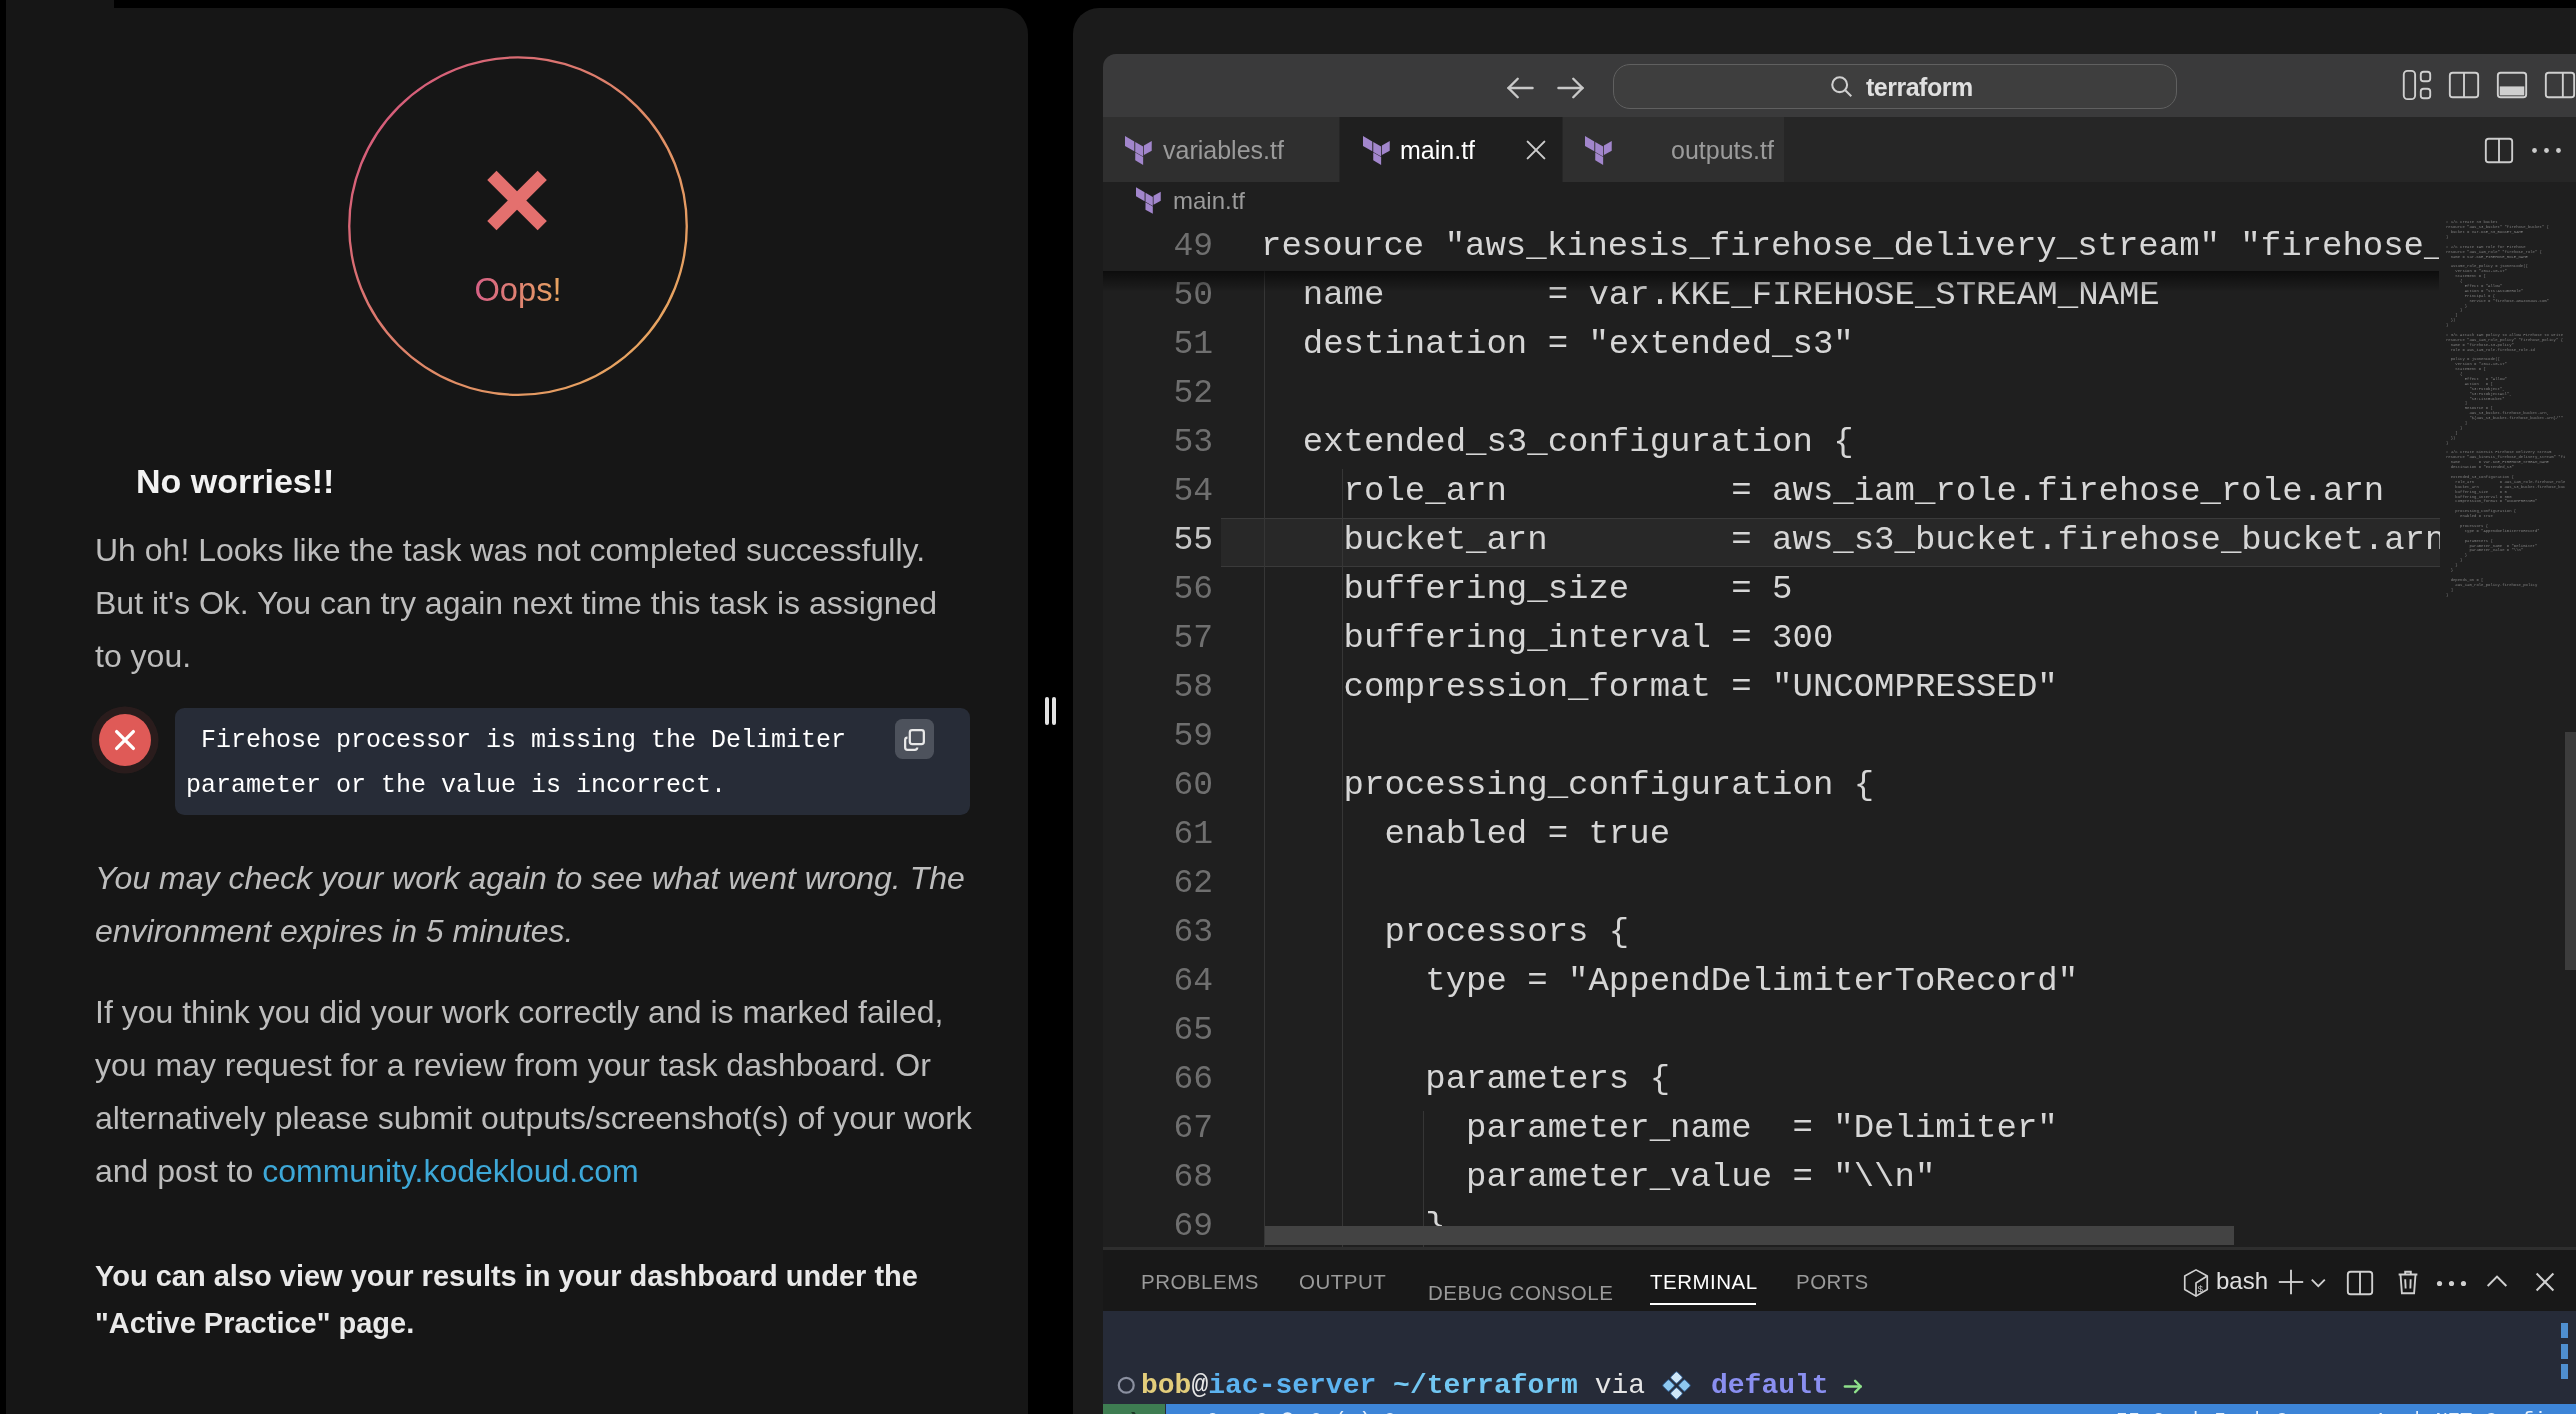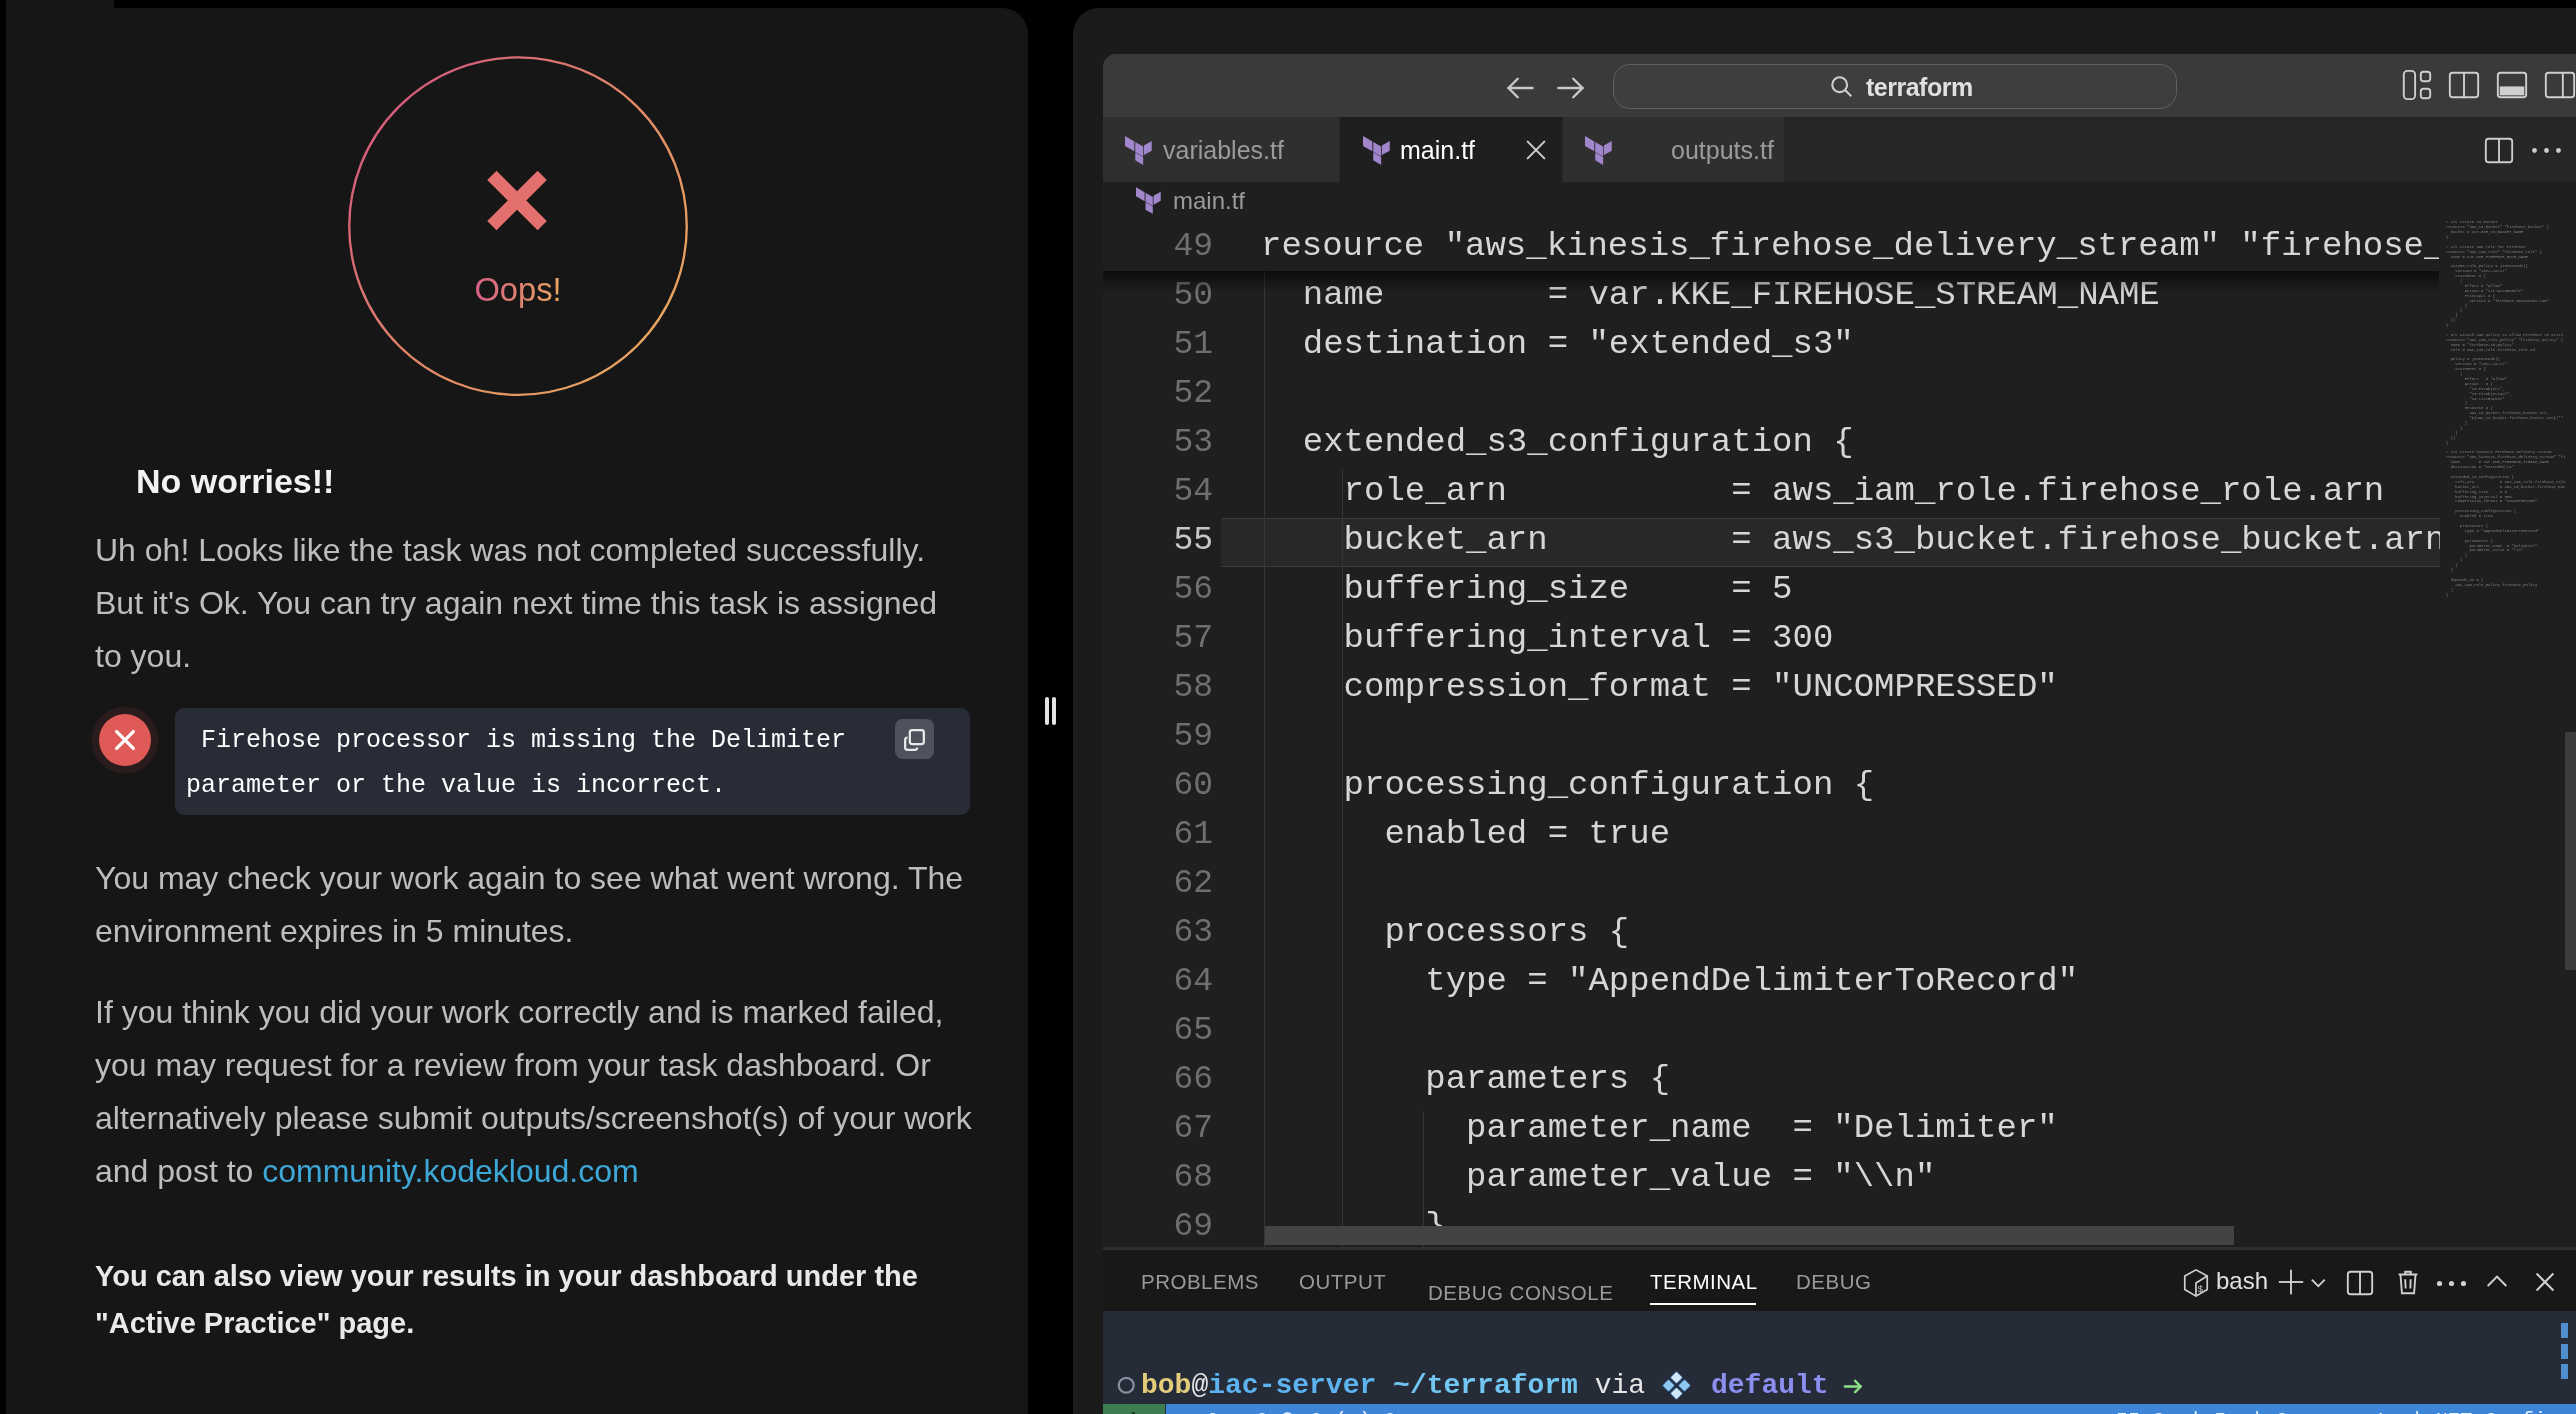--- a/index.html
+++ b/index.html
@@ -53,21 +53,21 @@
 <pre class="abs mono" style="left:186px; top:718px; font-size:25px; line-height:45px; color:#fff;"> Firehose processor is missing the Delimiter
 parameter or the value is incorrect.</pre>
 <div class="abs" style="left:895px; top:719px; width:39px; height:40px; background:#4d525c; border-radius:7.5px;"></div>
 <svg class="abs" style="left:893px; top:718px;" width="43" height="43" viewBox="0 0 46 46">
   <g fill="none" stroke="#e9e9e9" stroke-width="2.4">
     <rect x="18" y="13" width="15" height="15" rx="2.5"></rect>
     <path d="M 26 31.5 a 2.5 2.5 0 0 1 -2.5 2.5 h -8 a 2.5 2.5 0 0 1 -2.5 -2.5 v -8 a 2.5 2.5 0 0 1 2.5 -2.5"></path>
   </g>
 </svg>
 
-<div class="abs" style="left:95px; top:852px; font-size:32px; line-height:53px; color:#bdbdbd;">
+<div class="abs" style="left:95px; top:852px; font-size:32px; line-height:53px; color:#bdbdbd;font-style:italic;">
 You may check your work again to see what went wrong. The<br>
 environment expires in 5 minutes.
 </div>
 
 <div class="abs" style="left:95px; top:986px; font-size:32px; line-height:53px; color:#bdbdbd;">
 If you think you did your work correctly and is marked failed,<br>
 you may request for a review from your task dashboard. Or<br>
 alternatively please submit outputs/screenshot(s) of your work<br>
 and post to <span style="color:#3da8d8;">community.kodekloud.com</span>
 </div>
@@ -337,21 +337,21 @@
 <div class="abs" style="left:2565px; top:222px; width:11.2px; height:1025px; background:#1f1f1f;"></div>
 <div class="abs" style="left:2565px; top:732px; width:11.2px; height:238px; background:#3c3c3c;"></div>
 
 <div class="abs" style="left:1103px; top:1247px; width:1473px; height:2.8px; background:#2e2e2e;"></div>
 <div class="abs" style="left:1103px; top:1250px; width:1473px; height:62px; background:#181818;"></div>
 <div class="abs" style="left:1141px; top:1270px; font-size:20.5px; letter-spacing:0.5px; color:#9a9a9a;">PROBLEMS</div>
 <div class="abs" style="left:1299px; top:1270px; font-size:20.5px; letter-spacing:0.5px; color:#9a9a9a;">OUTPUT</div>
 <div class="abs" style="left:1428px; top:1270px; font-size:20.5px; letter-spacing:0.5px; color:#9a9a9a;margin-top:11px;">DEBUG CONSOLE</div>
 <div class="abs" style="left:1650px; top:1270px; font-size:20.5px; letter-spacing:0.5px; color:#ffffff;">TERMINAL</div>
 <div class="abs" style="left:1650px; top:1303px; width:106px; height:1.9px; background:#ffffff;"></div>
-<div class="abs" style="left:1796px; top:1270px; font-size:20.5px; letter-spacing:0.5px; color:#9a9a9a;">DEBUG</div>
+<div class="abs" style="left:1796px; top:1270px; font-size:20.5px; letter-spacing:0.5px; color:#9a9a9a;">PORTS</div>
 
 <svg class="abs" style="left:2181px; top:1268px;" width="30" height="30" viewBox="0 0 32 32">
     <g fill="none" stroke="#d0d0d0" stroke-width="1.8" stroke-linejoin="round">
       <path d="M16 2 L28 8.5 V23 L16 30 L4 23 V8.5 Z"></path>
       <path d="M16 30 V16 L28 8.5"></path>
     </g>
     <text x="17.5" y="26" font-size="10" font-family="Liberation Mono" fill="#d0d0d0">$</text>
   </svg>
 <div class="abs" style="left:2216px; top:1267px; font-size:24px; font-weight:400; color:#e0e0e0;">bash</div>
 <svg class="abs" style="left:2276px; top:1267px;" width="30" height="30" viewBox="0 0 32 32">

